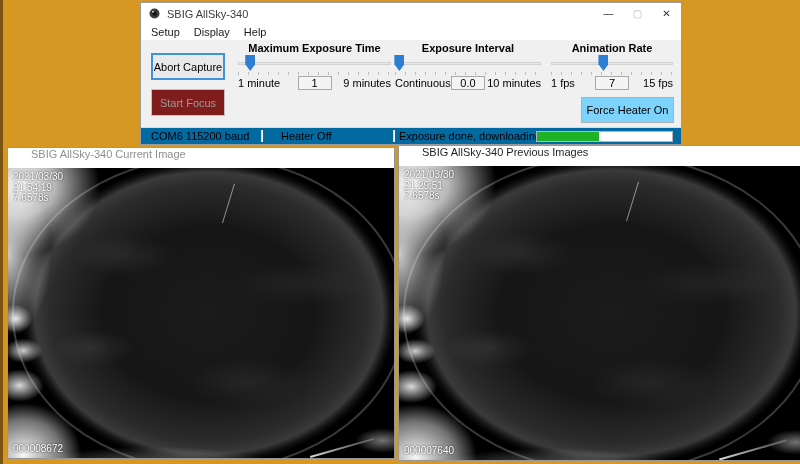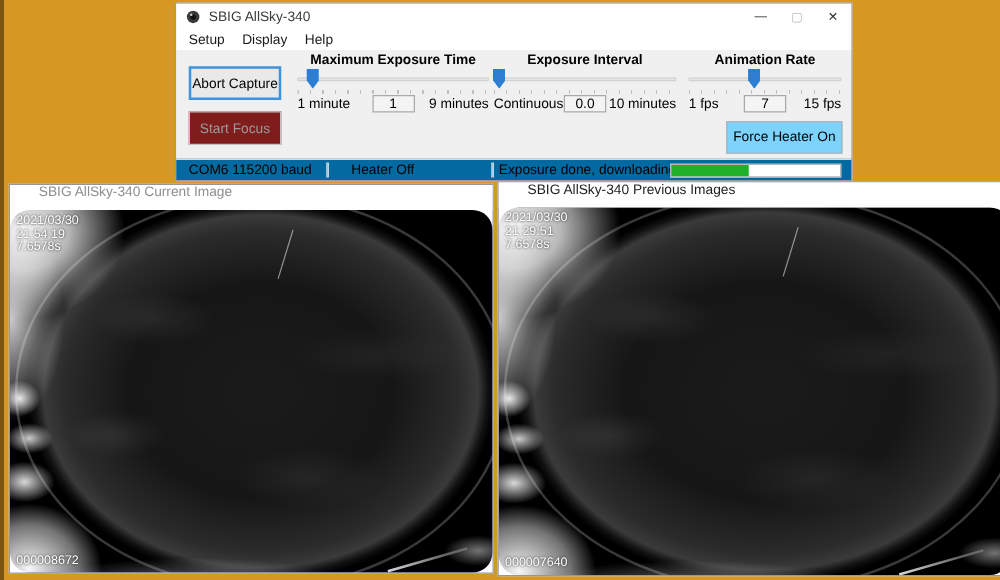--- a/index.html
+++ b/index.html
@@ -93,21 +93,20 @@
       radial-gradient(ellipse 7% 6% at 4% 63%,  rgba(255,255,255,0.80) 0%, transparent 70%),
       radial-gradient(ellipse 9% 8% at 3% 75%,  rgba(255,255,255,0.85) 0%, transparent 70%),
       radial-gradient(ellipse 20% 24% at 4% 99%, rgba(255,255,255,0.97) 0%, rgba(255,255,255,0.45) 50%, transparent 75%),
       radial-gradient(ellipse 45% 10% at 38% 103%, rgba(255,255,255,0.40) 0%, transparent 70%),
       radial-gradient(ellipse 10% 6% at 97% 94%, rgba(255,255,255,0.45) 0%, transparent 70%),
       radial-gradient(ellipse 18% 10% at 30% 30%, rgba(185,185,185,0.10), transparent 70%),
       radial-gradient(ellipse 22% 12% at 62% 74%, rgba(185,185,185,0.09), transparent 70%),
       radial-gradient(ellipse 25% 10% at 76% 40%, rgba(185,185,185,0.07), transparent 70%),
       radial-gradient(ellipse 15% 9% at 22% 62%,  rgba(200,200,200,0.10), transparent 70%),
       radial-gradient(ellipse 50% 54% at 52% 50%, #1b1b1b 0%, #161616 55%, #2b2b2b 82%, #3a3a3a 90%, #111 94%, #000 97%);
-    border-radius: 16px;
   }
   .allsky::before { 
     content:""; position:absolute; left:1%; top:-4%; width:101%; height:107%;
     border-radius:50%; border:2px solid rgba(255,255,255,0.22); pointer-events:none;
   }
   .streak { position:absolute; left:57%; top:5%; width:1px; height:14%;
             background:rgba(255,255,255,0.5); transform:rotate(17deg); }
   .roofline { position:absolute; right:5%; bottom:3%; width:17%; height:2px;
               background:linear-gradient(to right, rgba(255,255,255,0.85), rgba(255,255,255,0.2));
               transform:rotate(-16deg); }

